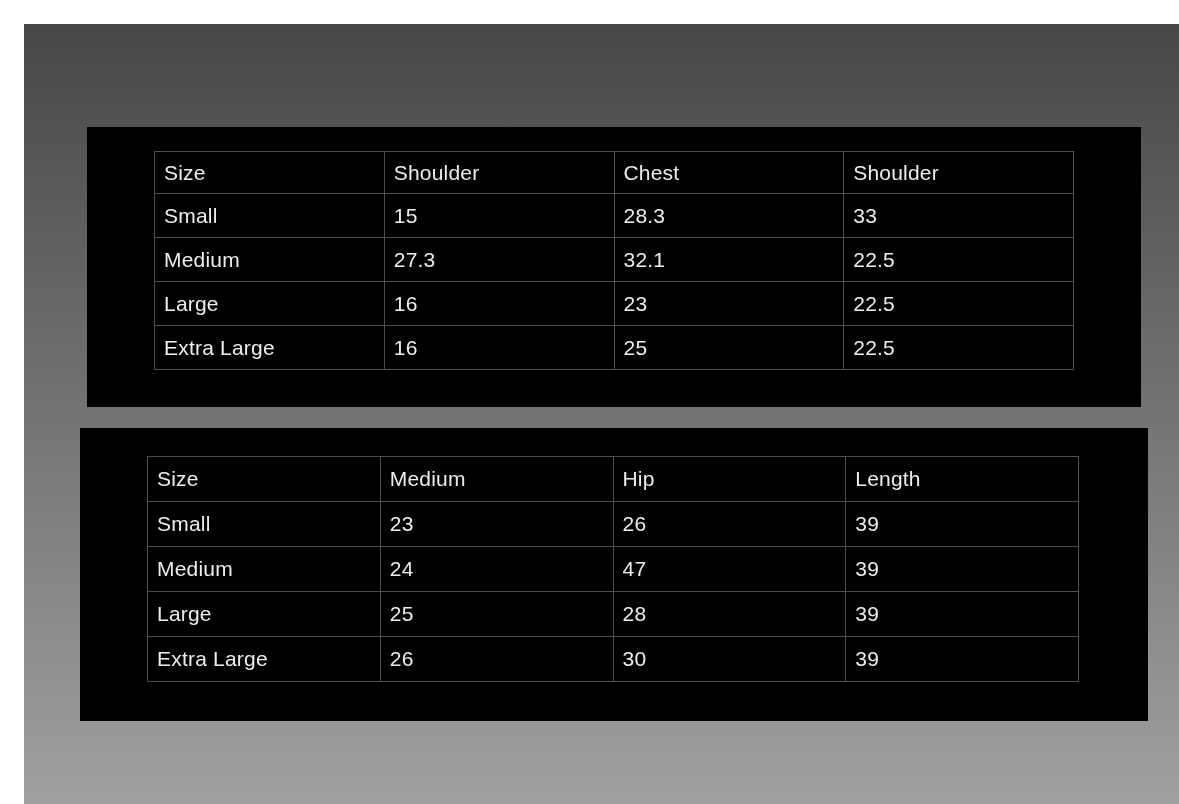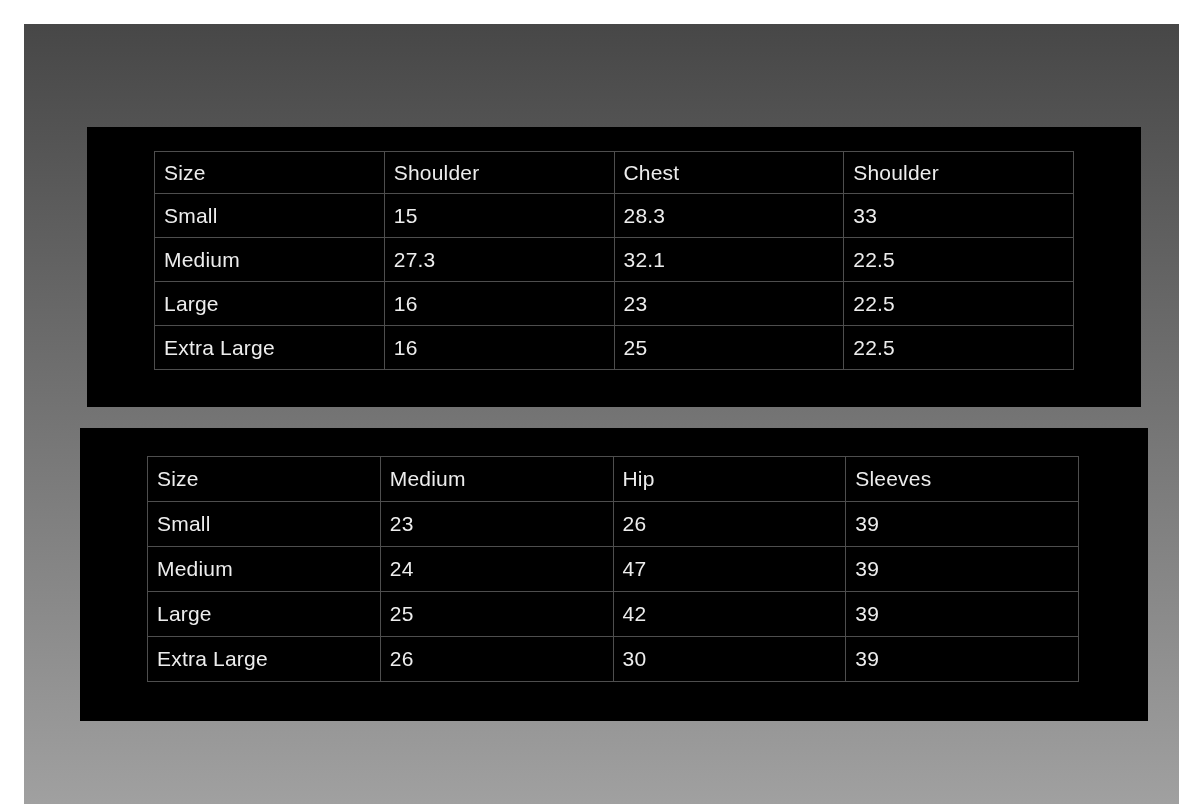--- a/index.html
+++ b/index.html
@@ -100,40 +100,40 @@
       </table>
   </section>
 
   <section class="panel panel-bottom">
     <table class="size-table table-bottom">
         <thead>
           <tr>
             <th>Size</th>
             <th>Medium</th>
             <th>Hip</th>
-            <th>Sleeves</th>
+            <th>Length</th>
           </tr>
         </thead>
         <tbody>
           <tr>
             <td>Small</td>
             <td>23</td>
             <td>26</td>
             <td>39</td>
           </tr>
           <tr>
             <td>Medium</td>
             <td>24</td>
             <td>47</td>
             <td>39</td>
           </tr>
           <tr>
             <td>Large</td>
             <td>25</td>
-            <td>42</td>
+            <td>28</td>
             <td>39</td>
           </tr>
           <tr>
             <td>Extra Large</td>
             <td>26</td>
             <td>30</td>
             <td>39</td>
           </tr>
         </tbody>
       </table>

